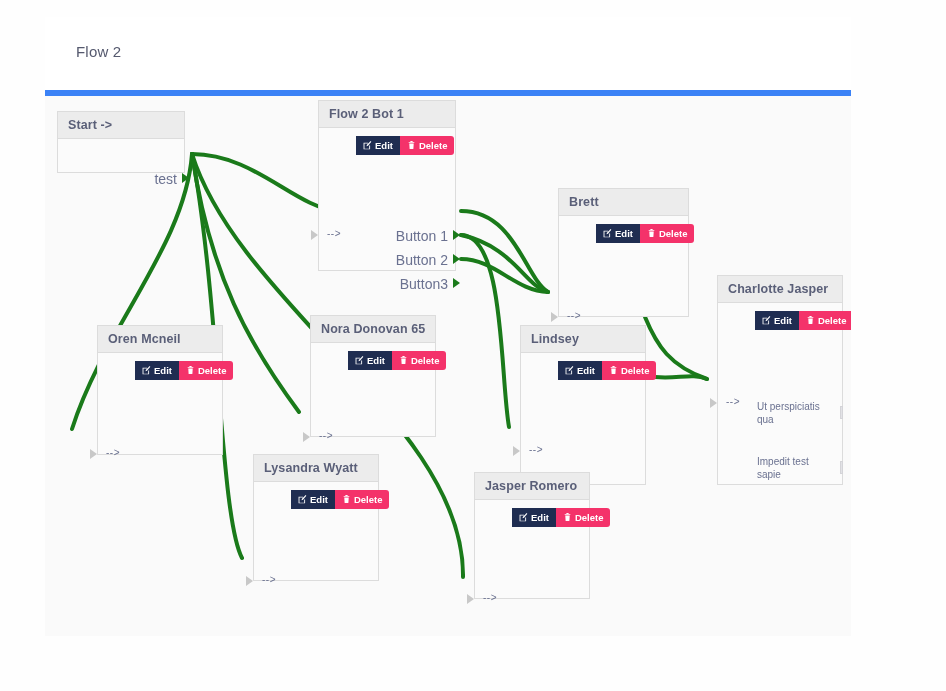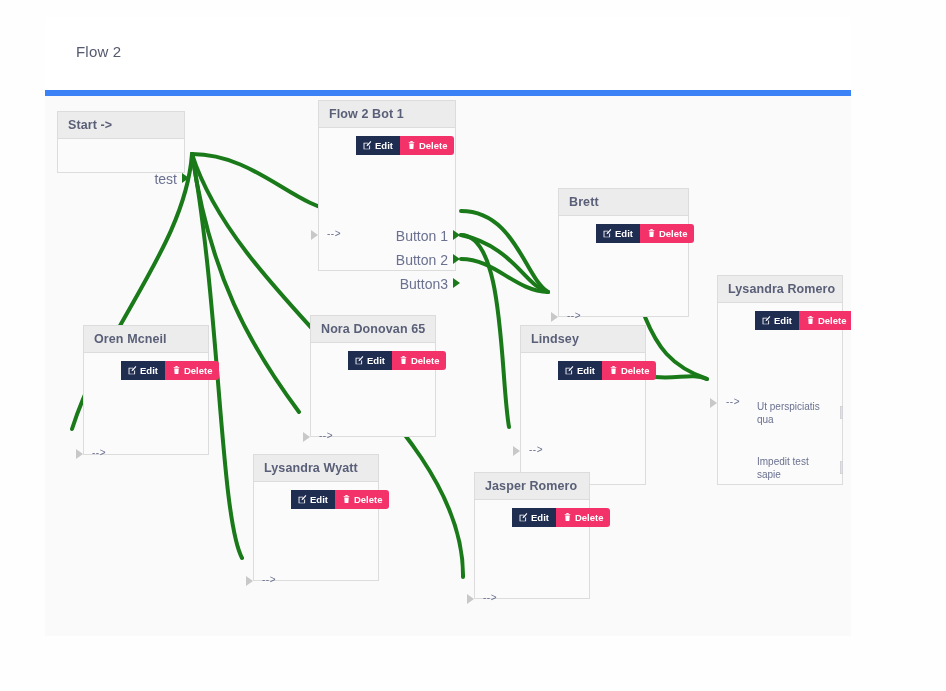--- a/index.html
+++ b/index.html
@@ -240,21 +240,21 @@
                   <path fill="#ffffff" d="M6 0h4v1.6H6z"></path>
                 </svg>
                 <span>Delete</span>
               </div>
             </div>
             <div class="port-in-marker" style="left: -8px; top: 96px;"></div>
             <div class="port-in" style="left: 8px; top: 94px;">--&gt;</div>
           </div>
         </div>
         <div class="node" style="left: 672px; top: 179px; width: 126px; height: 210px;">
-          <div class="node-header">Lysandra Romero</div>
+          <div class="node-header">Charlotte Jasper</div>
           <div class="node-body" style="height: 183px;">
             <div class="btn-group">
               <div class="btn btn-edit">
                 <svg width="9" height="9" viewBox="0 0 16 16">
                   <path fill="#ffffff" d="M1 3h8v1.6H2.6v9H11V8h1.6v6.6H1z"></path>
                   <path fill="#ffffff" d="M14.8 1.2 13.6 0 7 6.6 6.2 9.3l2.7-.8z"></path>
                 </svg>
                 <span>Edit</span>
               </div>
               <div class="btn btn-delete">
@@ -267,21 +267,21 @@
               </div>
             </div>
             <div class="port-in-marker" style="left: -8px; top: 95px;"></div>
             <div class="port-in" style="left: 8px; top: 93px;">--&gt;</div>
             <div class="port-out-multiline" style="top: 97px;">Ut perspiciatis qua</div>
             <div class="port-out-tick" style="left: 122px; top: 103px;"></div>
             <div class="port-out-multiline" style="top: 152px;">Impedit test sapie</div>
             <div class="port-out-tick" style="left: 122px; top: 158px;"></div>
           </div>
         </div>
-        <div class="node" style="left: 38px; top: 229px; width: 126px; height: 130px;">
+        <div class="node" style="left: 52px; top: 229px; width: 126px; height: 130px;">
           <div class="node-header">Oren Mcneil</div>
           <div class="node-body" style="height: 103px;">
             <div class="btn-group">
               <div class="btn btn-edit">
                 <svg width="9" height="9" viewBox="0 0 16 16">
                   <path fill="#ffffff" d="M1 3h8v1.6H2.6v9H11V8h1.6v6.6H1z"></path>
                   <path fill="#ffffff" d="M14.8 1.2 13.6 0 7 6.6 6.2 9.3l2.7-.8z"></path>
                 </svg>
                 <span>Edit</span>
               </div>

